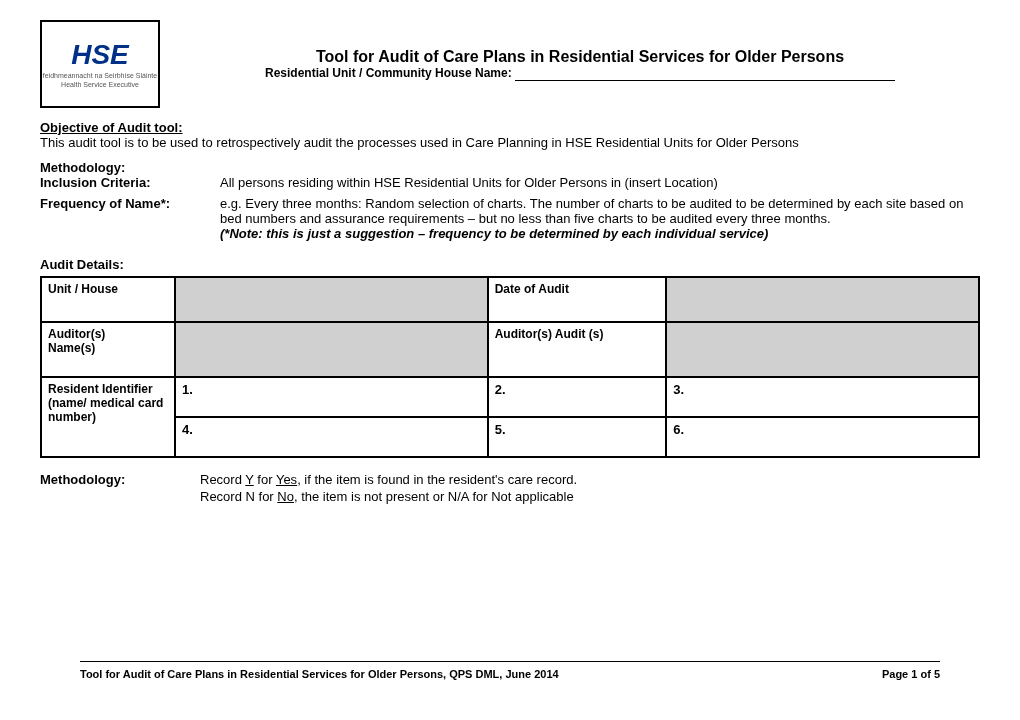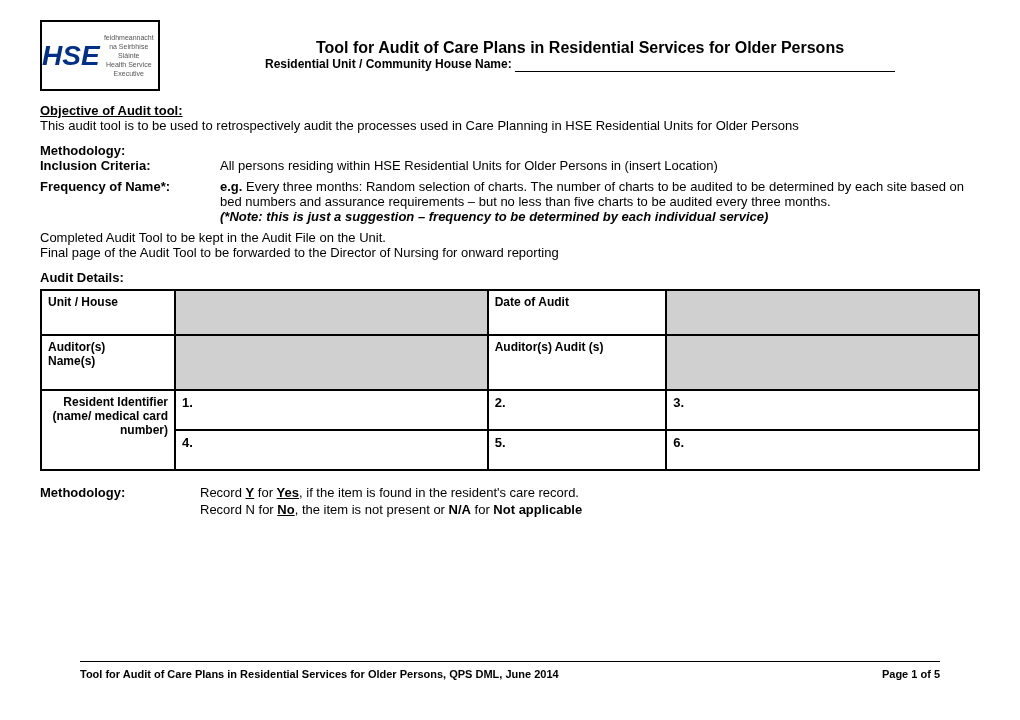--- a/index.html
+++ b/index.html
@@ -17,23 +17,23 @@
       align-items: center;
       margin-bottom: 12px;
     }
     .logo-area {
       width: 140px;
       flex-shrink: 0;
     }
     .logo-box {
       border: 2px solid #000;
       width: 120px;
-      height: 71px;
-      display: flex;
-      flex-direction: row;
+      height: 88px;
+      display: flex;
+      flex-direction: column;
       align-items: center;
       justify-content: center;
       font-size: 9px;
       color: #333;
     }
     .logo-hse {
       font-size: 28px;
       font-weight: bold;
       color: #003087;
       font-style: italic;
@@ -118,21 +118,21 @@
       height: 55px;
     }
     .cell-number {
       font-weight: bold;
       vertical-align: top;
       width: 160px;
       height: 40px;
     }
     .resident-label-cell {
       font-weight: bold;
-      text-align: right;
+      text-align: left;
       vertical-align: middle;
       width: 120px;
     }
     .footer-method {
       margin-bottom: 10px;
     }
     .footer-method .method-row {
       display: flex;
       margin-bottom: 2px;
     }
@@ -149,21 +149,21 @@
       justify-content: space-between;
       font-size: 11px;
       font-weight: bold;
       border-top: 1px solid #000;
       padding-top: 6px;
     }
     .page-wrap {
       position: relative;
       min-height: 680px;
     }
-    .bold { font-weight: bold; }
+    .bold { font-weight: normal; }
     .underline { text-decoration: underline; }
   </style>
 </head>
 <body>
 
 <div class="page-wrap">
 
   <div class="header">
     <div class="logo-area">
       <div class="logo-box">
@@ -200,24 +200,20 @@
       <div class="methodology-label">Frequency of Name*:</div>
       <div class="methodology-content">
         <div>
           <span class="bold">e.g.</span><span> Every three months: Random selection of charts. The number of charts to be audited to be determined by each site based on bed numbers and assurance requirements – but no less than five charts to be audited every three months.</span>
         </div>
         <div class="italic-bold">(*Note: this is just a suggestion – frequency to be determined by each individual service)</div>
       </div>
     </div>
 
     <div class="methodology-row">
-      <div class="methodology-content">
-        <div>Completed Audit Tool to be kept in the Audit File on the Unit.</div>
-        <div>Final page of the Audit Tool to be forwarded to the Director of Nursing for onward reporting</div>
-      </div>
     </div>
   </div>
 
   <div>
     <div class="audit-details-label">Audit Details:</div>
 
     <table class="audit-table">
 
       <tbody>
           <tr>

